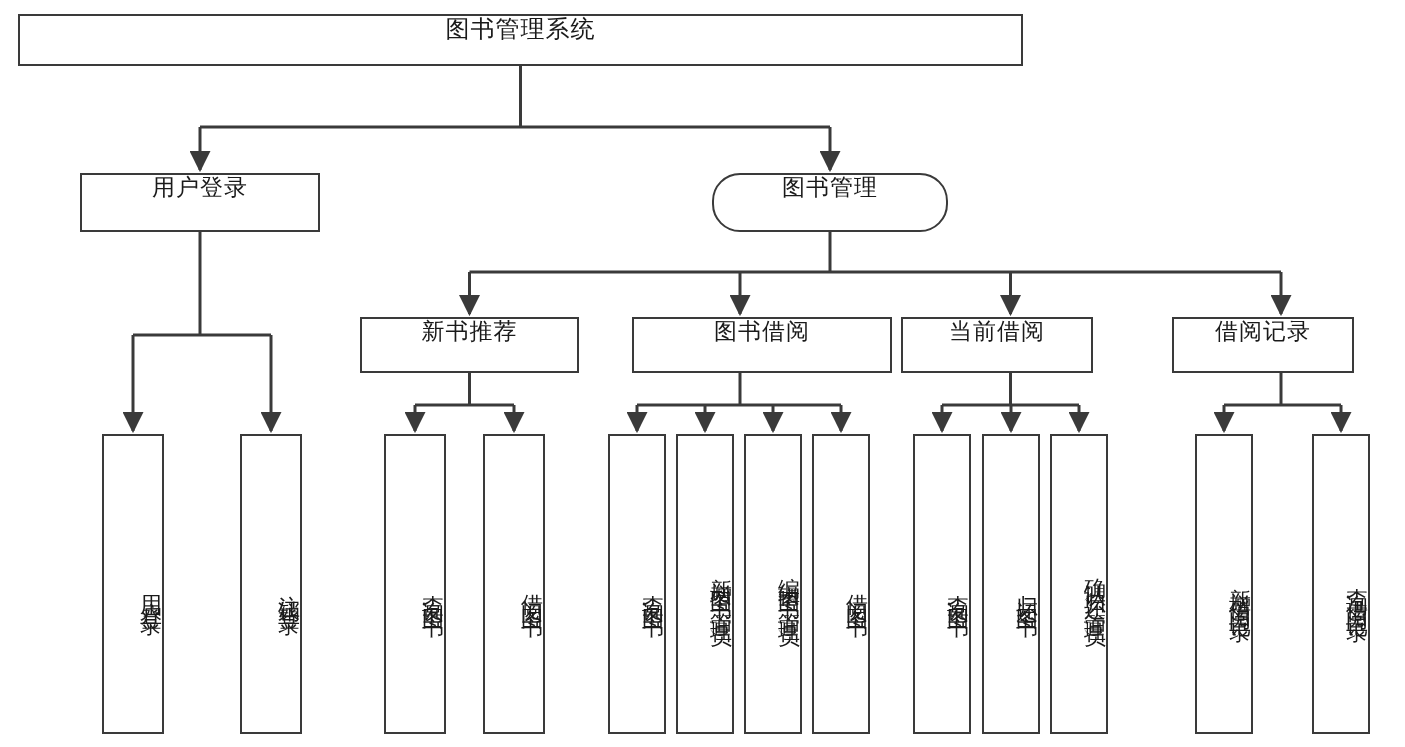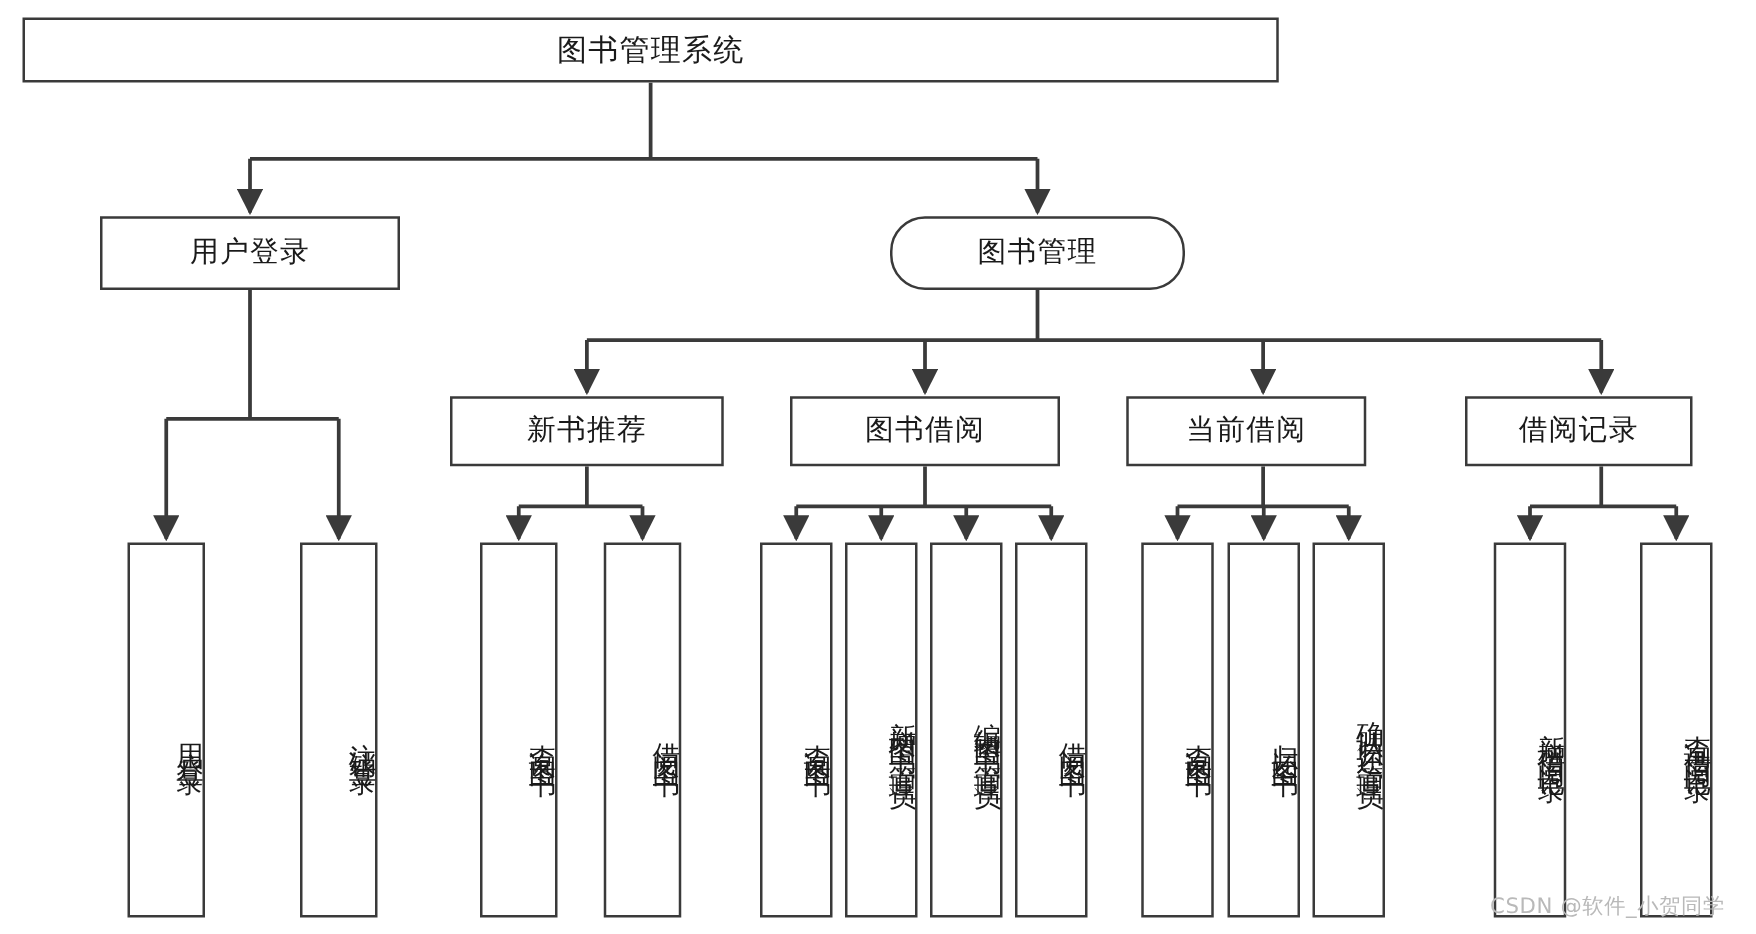--- a/index.html
+++ b/index.html
@@ -25,21 +25,21 @@
     width: 1405px;
     height: 747px;
     pointer-events: none;
   }
   .node {
     position: absolute;
     box-sizing: border-box;
     background: #ffffff;
     border: 2px solid #3a3a3a;
     display: flex;
-    align-items: center;
+    align-items: flex-start;
     justify-content: center;
     color: #1a1a1a;
   }
   .node.horizontal {
     font-size: 23px;
     letter-spacing: 1px;
     line-height: 1.1;
   }
   .node.root {
     font-size: 24px;
@@ -123,21 +123,21 @@
       </div>
       <div class="node level2 horizontal" style="left: 80px; top: 173px; width: 240px; height: 59px;">
         <span>用户登录</span>
       </div>
       <div class="node level2 horizontal" style="left: 712px; top: 173px; width: 236px; height: 59px; border-radius: 28px;">
         <span>图书管理</span>
       </div>
       <div class="node level3 horizontal" style="left: 360px; top: 317px; width: 219px; height: 56px;">
         <span>新书推荐</span>
       </div>
-      <div class="node level3 horizontal" style="left: 632px; top: 317px; width: 216px; height: 56px;">
+      <div class="node level3 horizontal" style="left: 632px; top: 317px; width: 260px; height: 56px;">
         <span>图书借阅</span>
       </div>
       <div class="node level3 horizontal" style="left: 901px; top: 317px; width: 192px; height: 56px;">
         <span>当前借阅</span>
       </div>
       <div class="node level3 horizontal" style="left: 1172px; top: 317px; width: 182px; height: 56px;">
         <span>借阅记录</span>
       </div>
       <div class="node leaf vertical" style="left: 102px; top: 434px; width: 62px; height: 300px;">
         <span class="vtext">用户登录</span>
@@ -173,15 +173,14 @@
         <span class="vtext">确认归还（管理员）</span>
       </div>
       <div class="node leaf vertical" style="left: 1195px; top: 434px; width: 58px; height: 300px;">
         <span class="vtext">新增借阅记录</span>
       </div>
       <div class="node leaf vertical" style="left: 1312px; top: 434px; width: 58px; height: 300px;">
         <span class="vtext">查询借阅记录</span>
       </div>
     </div>
 
-  <div class="watermark" style="left: 1192px; top: 713px;">CSDN @软件_小贺同学</div>
 
 </div>
 
 </body></html>

